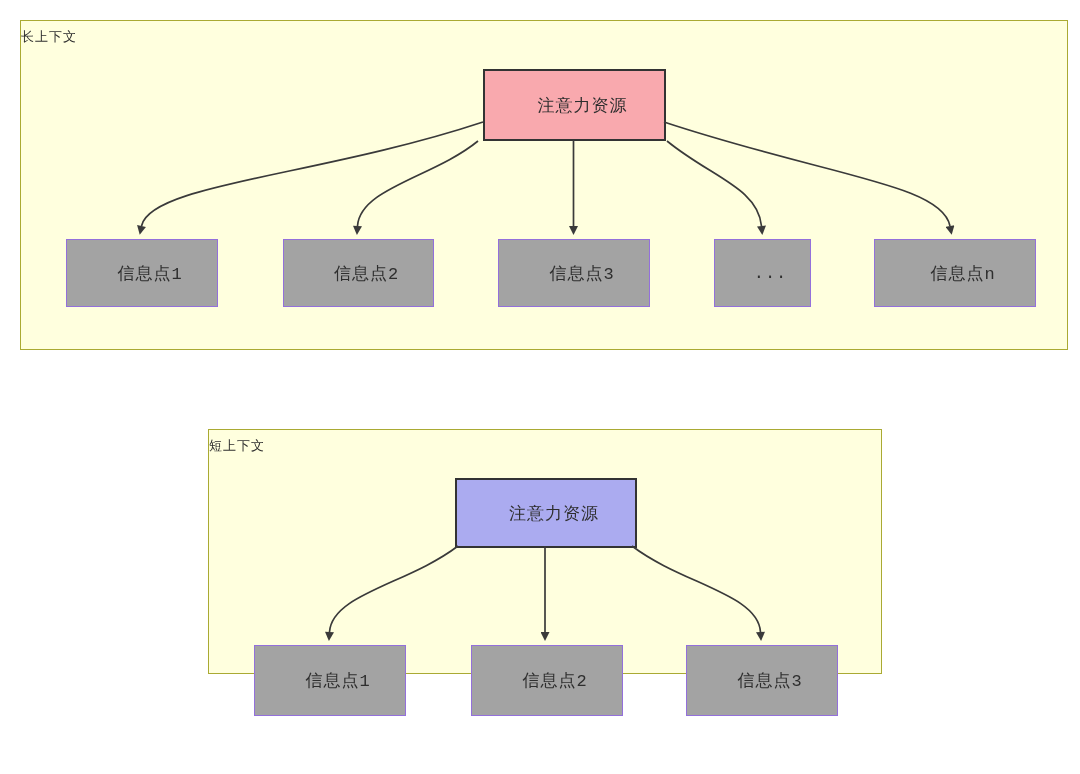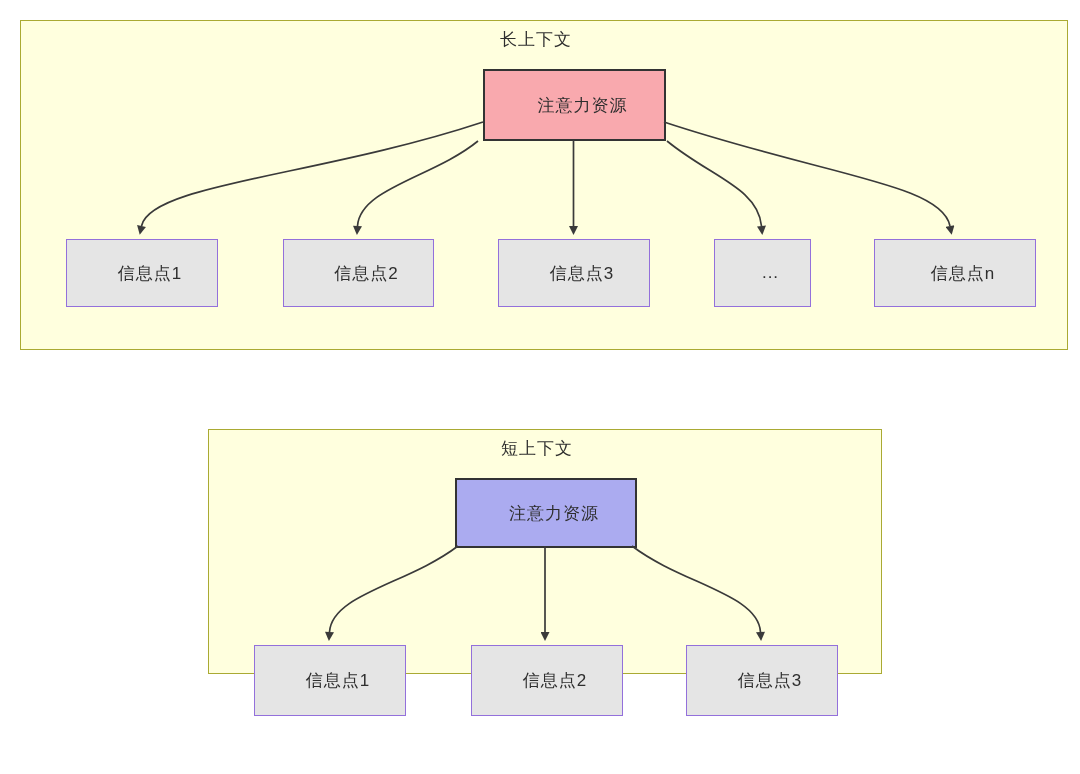--- a/index.html
+++ b/index.html
@@ -18,43 +18,43 @@
   .subgraph {
     position: absolute;
     background: #ffffde;
     border: 1.4px solid #aaaa33;
   }
   .subgraph-title {
     position: absolute;
     top: 7px;
     left: 0;
     right: 16px;
-    text-align: center;
-    font-size: 17px;
+    font-size: 13px;
     color: #2e2e2e;
     letter-spacing: 1px;
   }
   .node {
     position: absolute;
     display: flex;
     align-items: center;
     justify-content: center;
     font-size: 17px;
     letter-spacing: 1px;
     color: #2e2e2e;
     padding-left: 16px;
   }
   .attention-node {
     border: 2.5px solid #333333;
   }
   .attention-long { background: #f9a9ae; }
   .attention-short { background: #ababf0; }
   .info-node {
-    background: #e5e5e5;
+    background: #a3a3a3;
     border: 1.4px solid #9370db;
+    font-family: Liberation Mono, monospace;
   }
   #edge-layer {
     position: absolute;
     left: 0;
     top: 0;
     width: 1080px;
     height: 774px;
     pointer-events: none;
   }
   #edge-layer path.edge {

